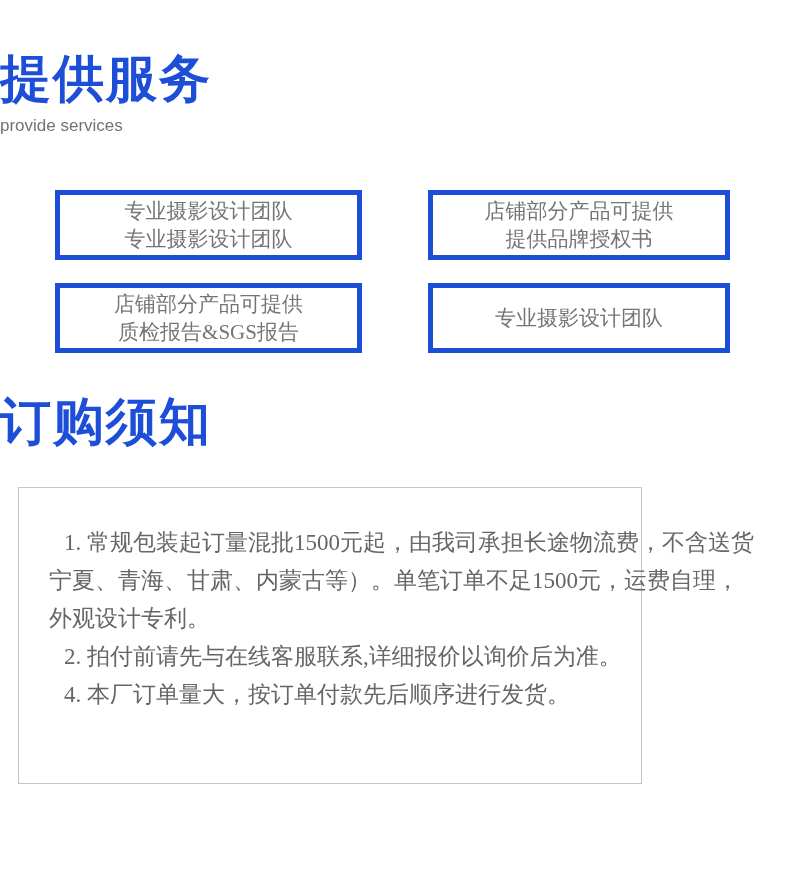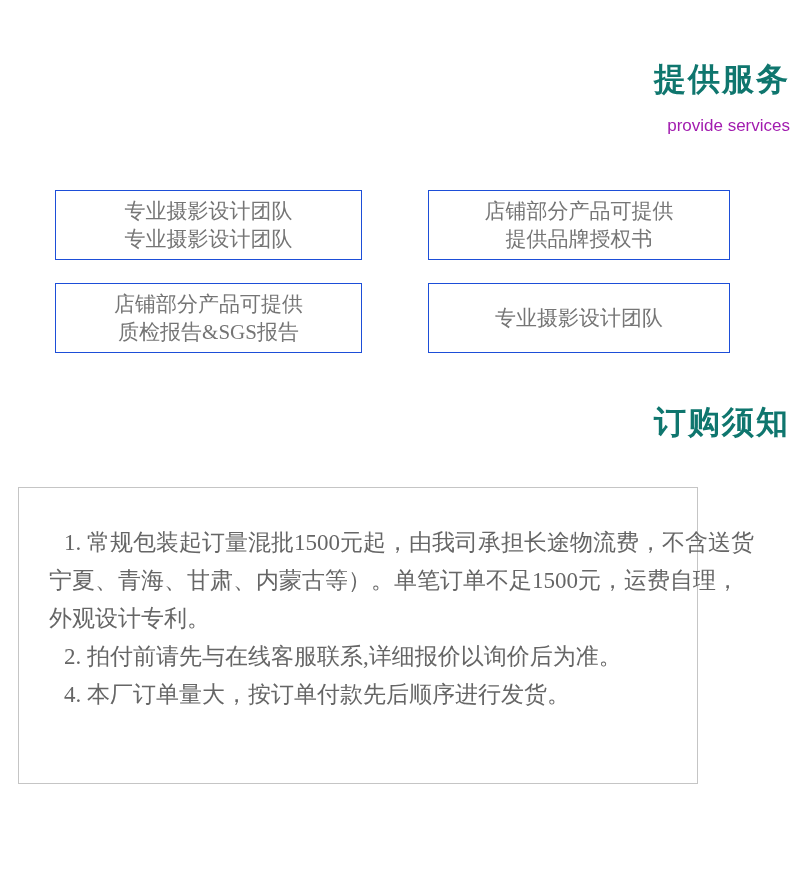--- a/index.html
+++ b/index.html
@@ -6,67 +6,67 @@
   html, body { background: #ffffff; }
   body {
     width: 790px;
     height: 871px;
     overflow: hidden;
     position: relative;
     font-family: "Liberation Sans", sans-serif;
   }
 
   .section-title {
-    text-align: right;
-    font-size: 32px;
+    text-align: left;
+    font-size: 51px;
     line-height: 50px;
     font-weight: 700;
-    color: #0f766e;
+    color: #1d4ed8;
     letter-spacing: 2px;
     font-family: "Liberation Sans", "DejaVu Sans", sans-serif;
   }
   .section-subtitle {
-    text-align: right;
+    text-align: left;
     font-size: 17px;
     line-height: 22px;
-    color: #a21caf;
+    color: #737373;
     font-family: "Liberation Sans", "DejaVu Sans", sans-serif;
   }
 
   .services-title { margin-top: 54px; }
   .services-subtitle { margin-top: 11px; }
 
   .boxes-grid {
     margin: 53px 0 0 55px;
     width: 675px;
     display: grid;
     grid-template-columns: 307px 302px;
     column-gap: 66px;
     row-gap: 23px;
   }
   .service-box {
     height: 70px;
-    border: 1px solid #1d4ed8;
+    border: 5px solid #1d4ed8;
     background: #ffffff;
     display: flex;
     flex-direction: column;
     justify-content: center;
     text-align: center;
     font-family: "Liberation Serif", "DejaVu Serif", serif;
     font-size: 21px;
     line-height: 28px;
     color: #757575;
   }
 
   .ordering-title { margin-top: 44px; }
   .ordering-subtitle { margin-top: 10px; }
 
   .notice-box {
     margin: 40px 0 0 18px;
-    width: 680px;
+    width: 624px;
     height: 297px;
     border: 1px solid #c5c5c5;
     background: #ffffff;
     padding: 36px 26px 0 30px;
   }
   .notice-line {
     font-family: "Liberation Serif", "DejaVu Serif", serif;
     font-size: 23px;
     line-height: 38px;
     color: #666666;

